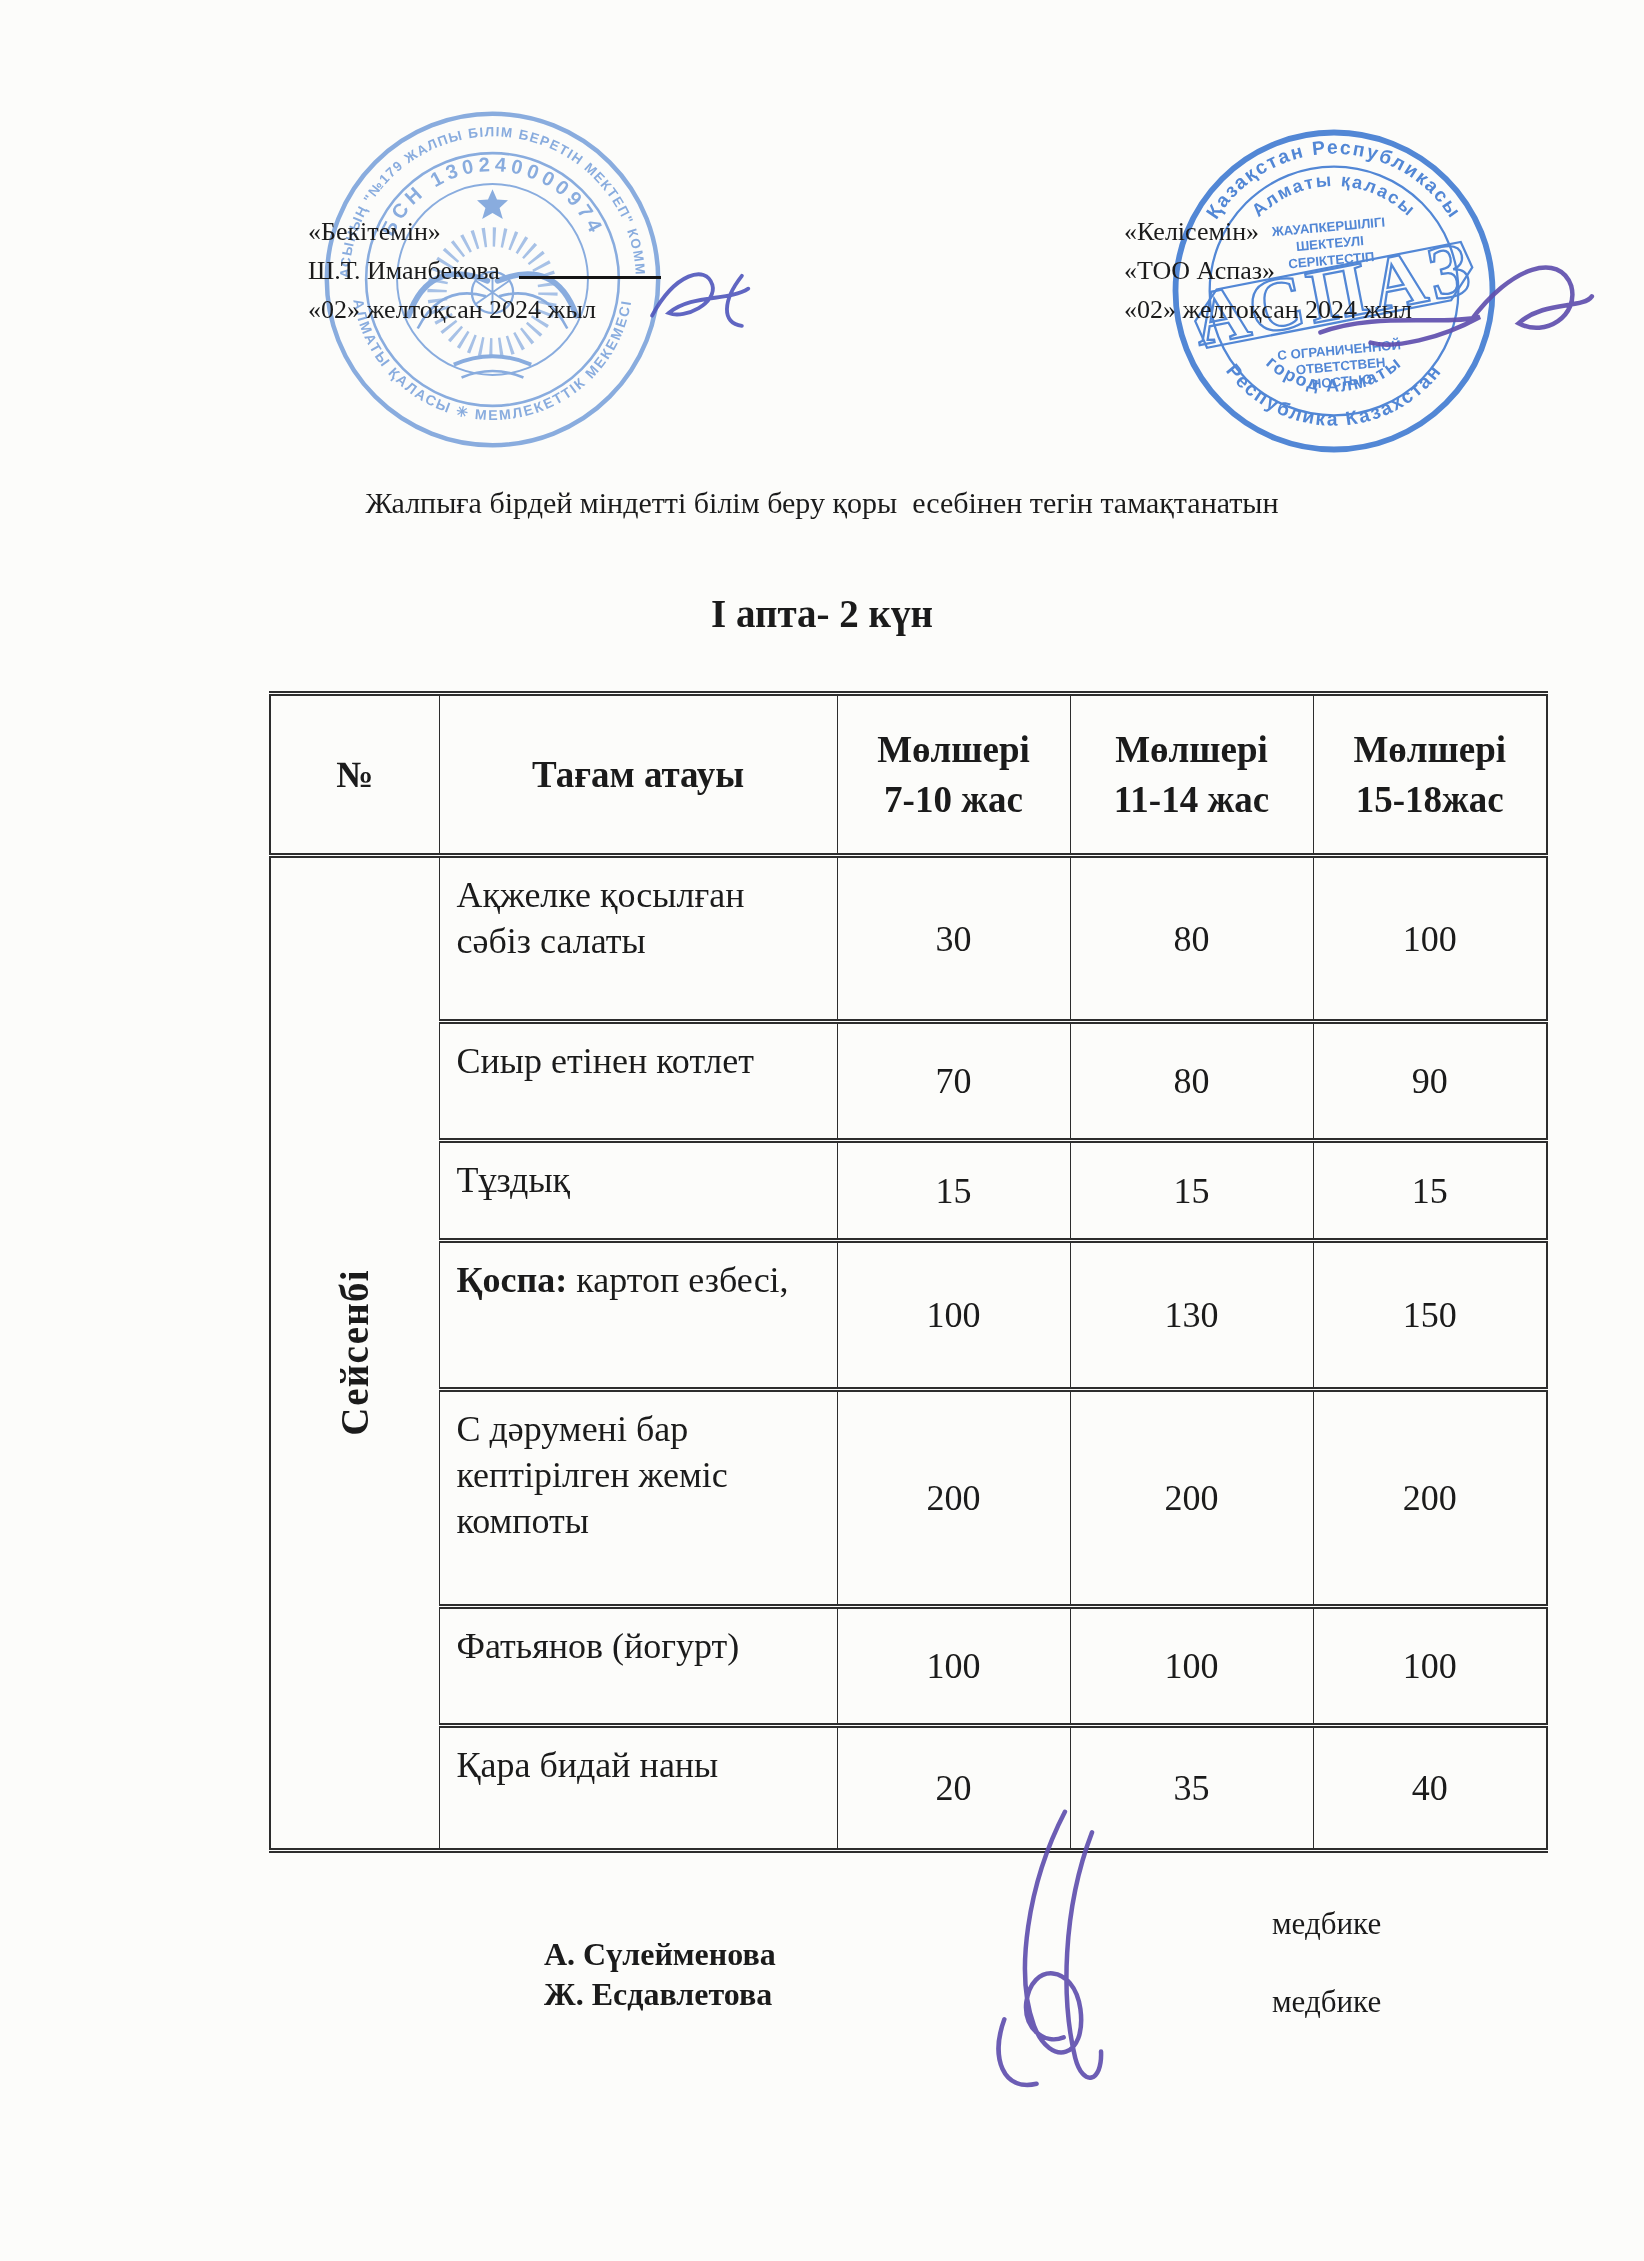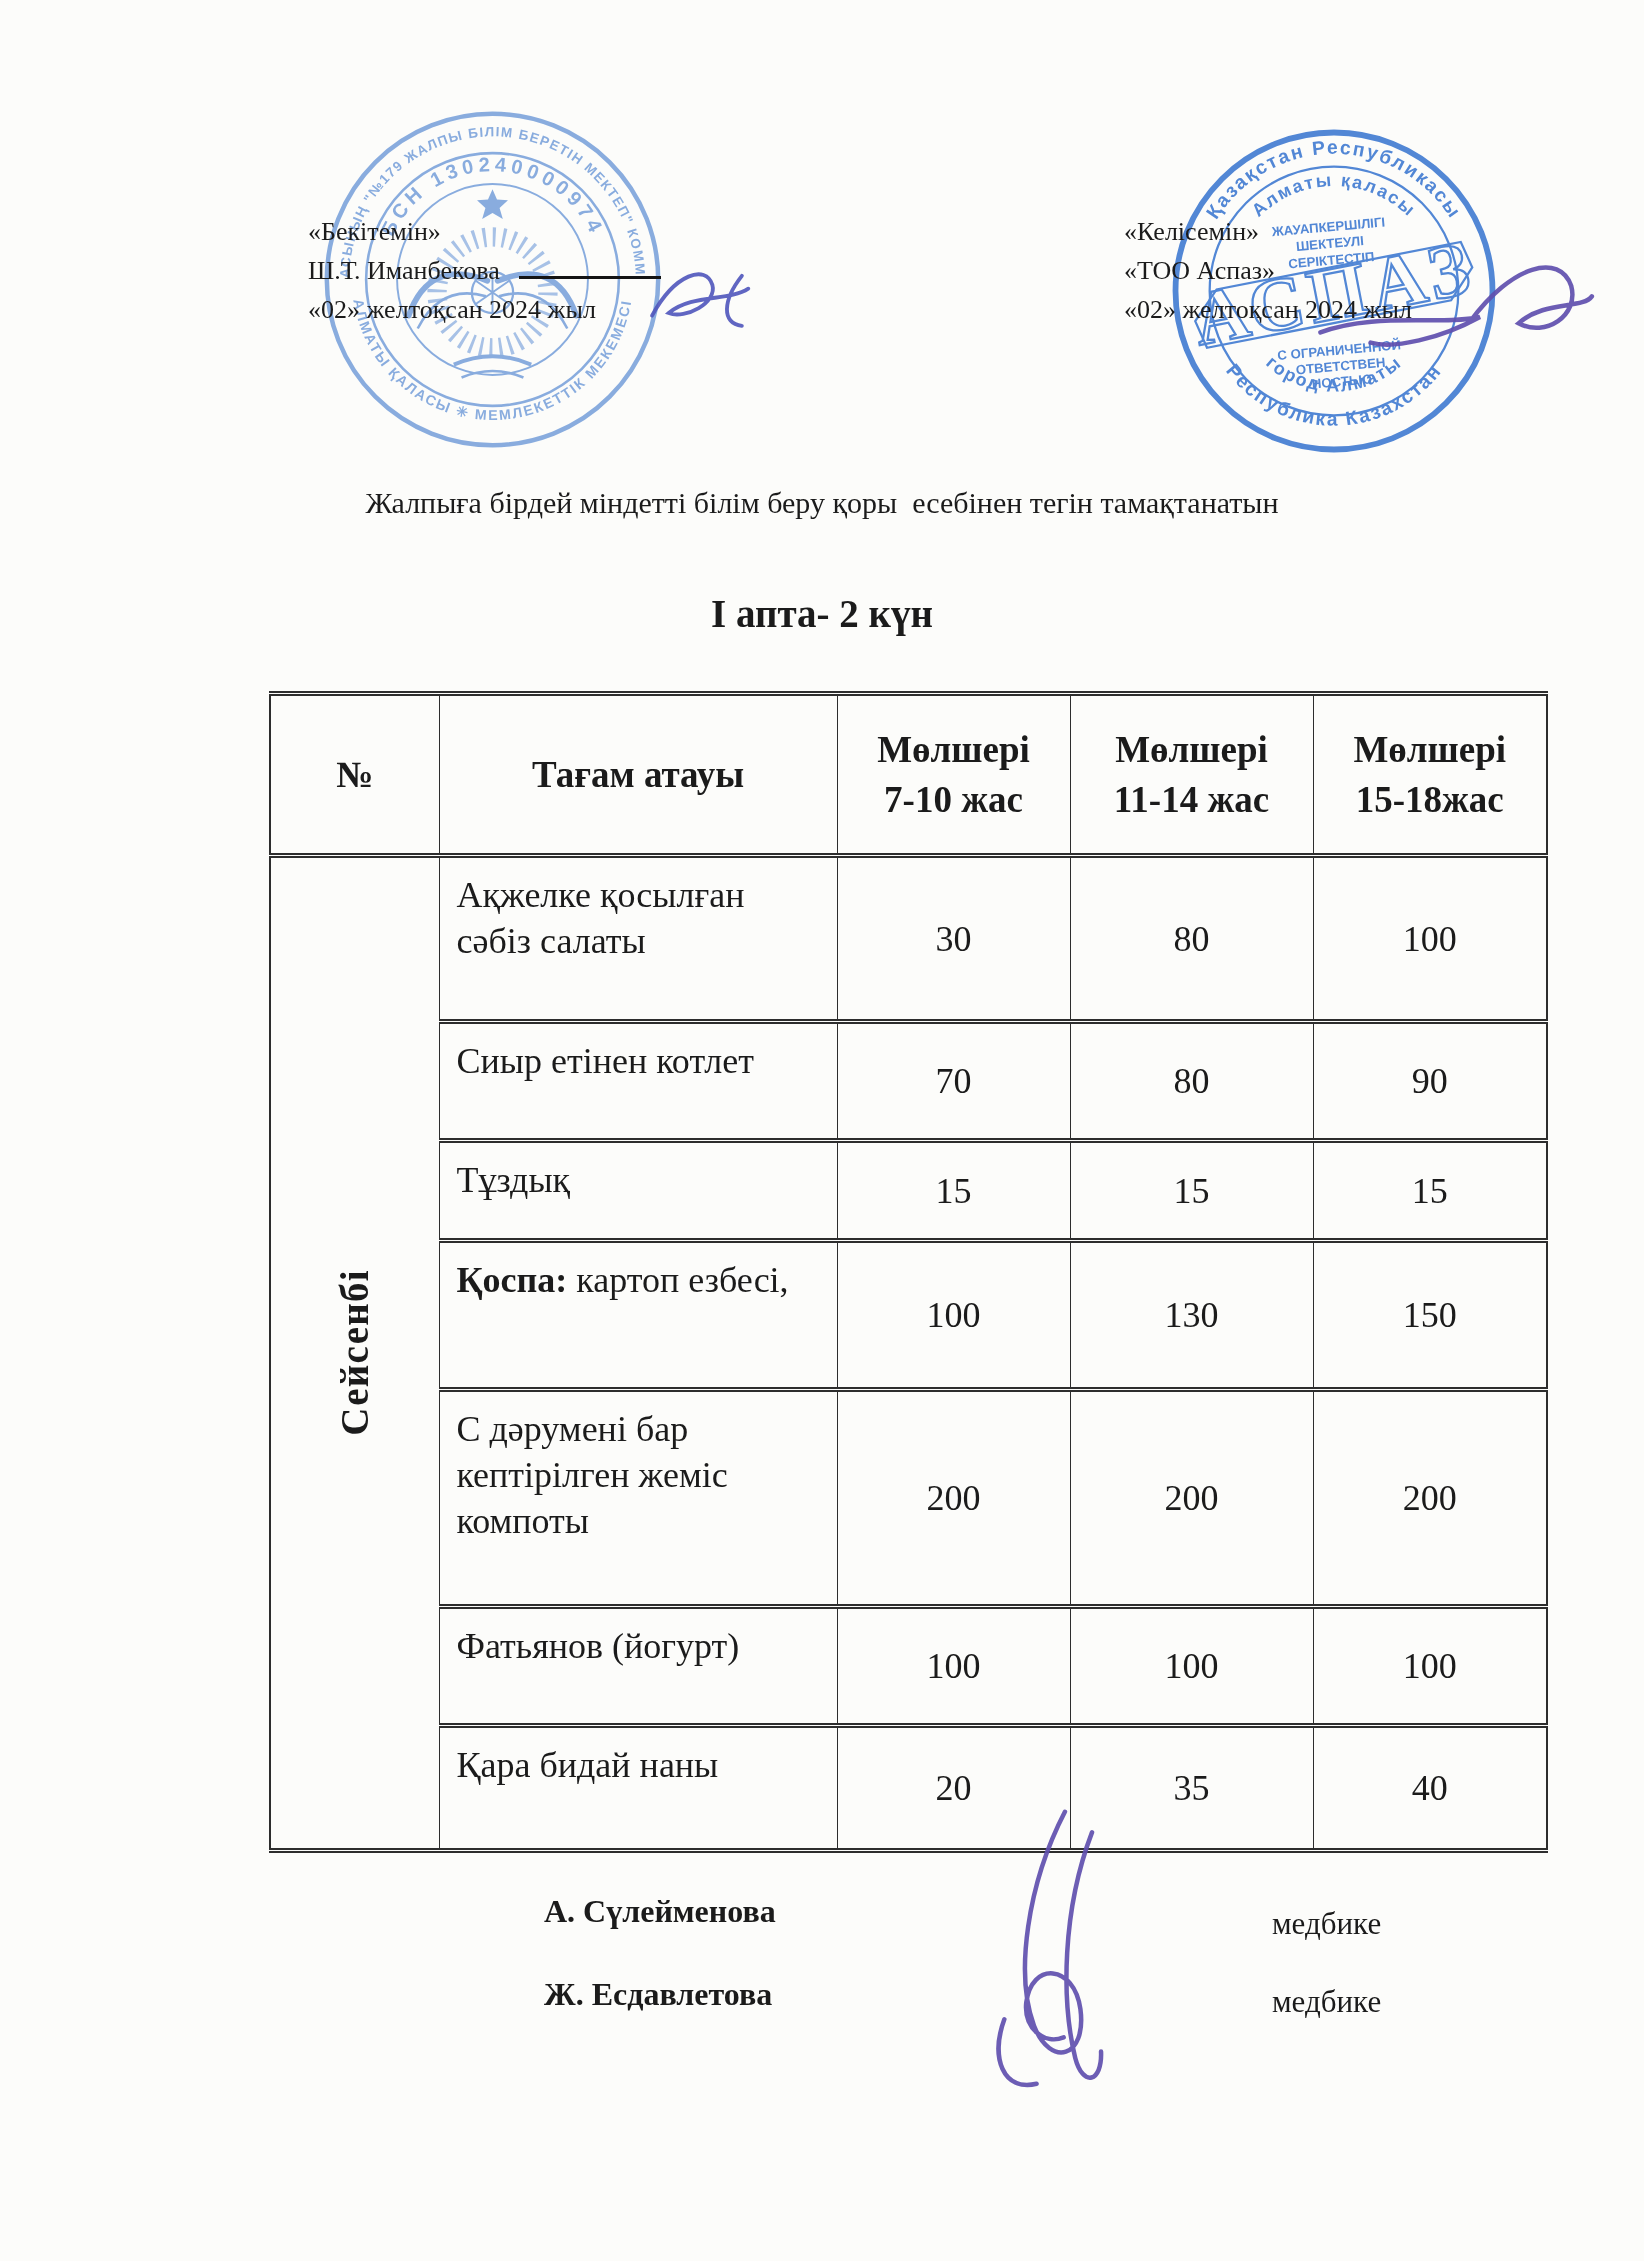--- a/index.html
+++ b/index.html
@@ -48,21 +48,21 @@
   .day-label{display:inline-block;writing-mode:vertical-rl;transform:rotate(180deg);font-weight:bold;font-size:39px;letter-spacing:1.3px;}
   td.dish{vertical-align:top;text-align:left;padding:14px 11.6px 0 17px;font-size:36px;line-height:1.28;}
   td.dish .b{font-weight:bold;}
   td.val{text-align:center;vertical-align:middle;font-size:36px;}
   tr.r1 td{height:147px;} tr.r2 td{height:100px;} tr.r3 td{height:81px;}
   tr.r4 td{height:130px;} tr.r5 td{height:198px;} tr.r6 td{height:100px;}
   tr.r7 td{height:106px;}
   
   .footer-name{position:absolute;left:544px;font-size:32px;font-weight:bold;z-index:3;}
   .footer-role{position:absolute;left:1272px;font-size:31px;z-index:3;}
-  .fn1{top:1893px;font-family:Liberation Serif, serif;} .fr1{top:1906px;} .fn2{top:1976px;} .fr2{top:1984px;}
+  .fn1{top:1936px;font-family:Liberation Serif, serif;} .fr1{top:1906px;} .fn2{top:1976px;} .fr2{top:1984px;}
   .stamp text{user-select:none;}
 </style>
 </head>
 <body>
 
 <div class="page">
 
   <svg class="stamp stamp-left" viewBox="0 0 532 532">
     <defs>
       <path id="lst" d="M 44 266 A 222 222 0 0 1 488 266"></path>

